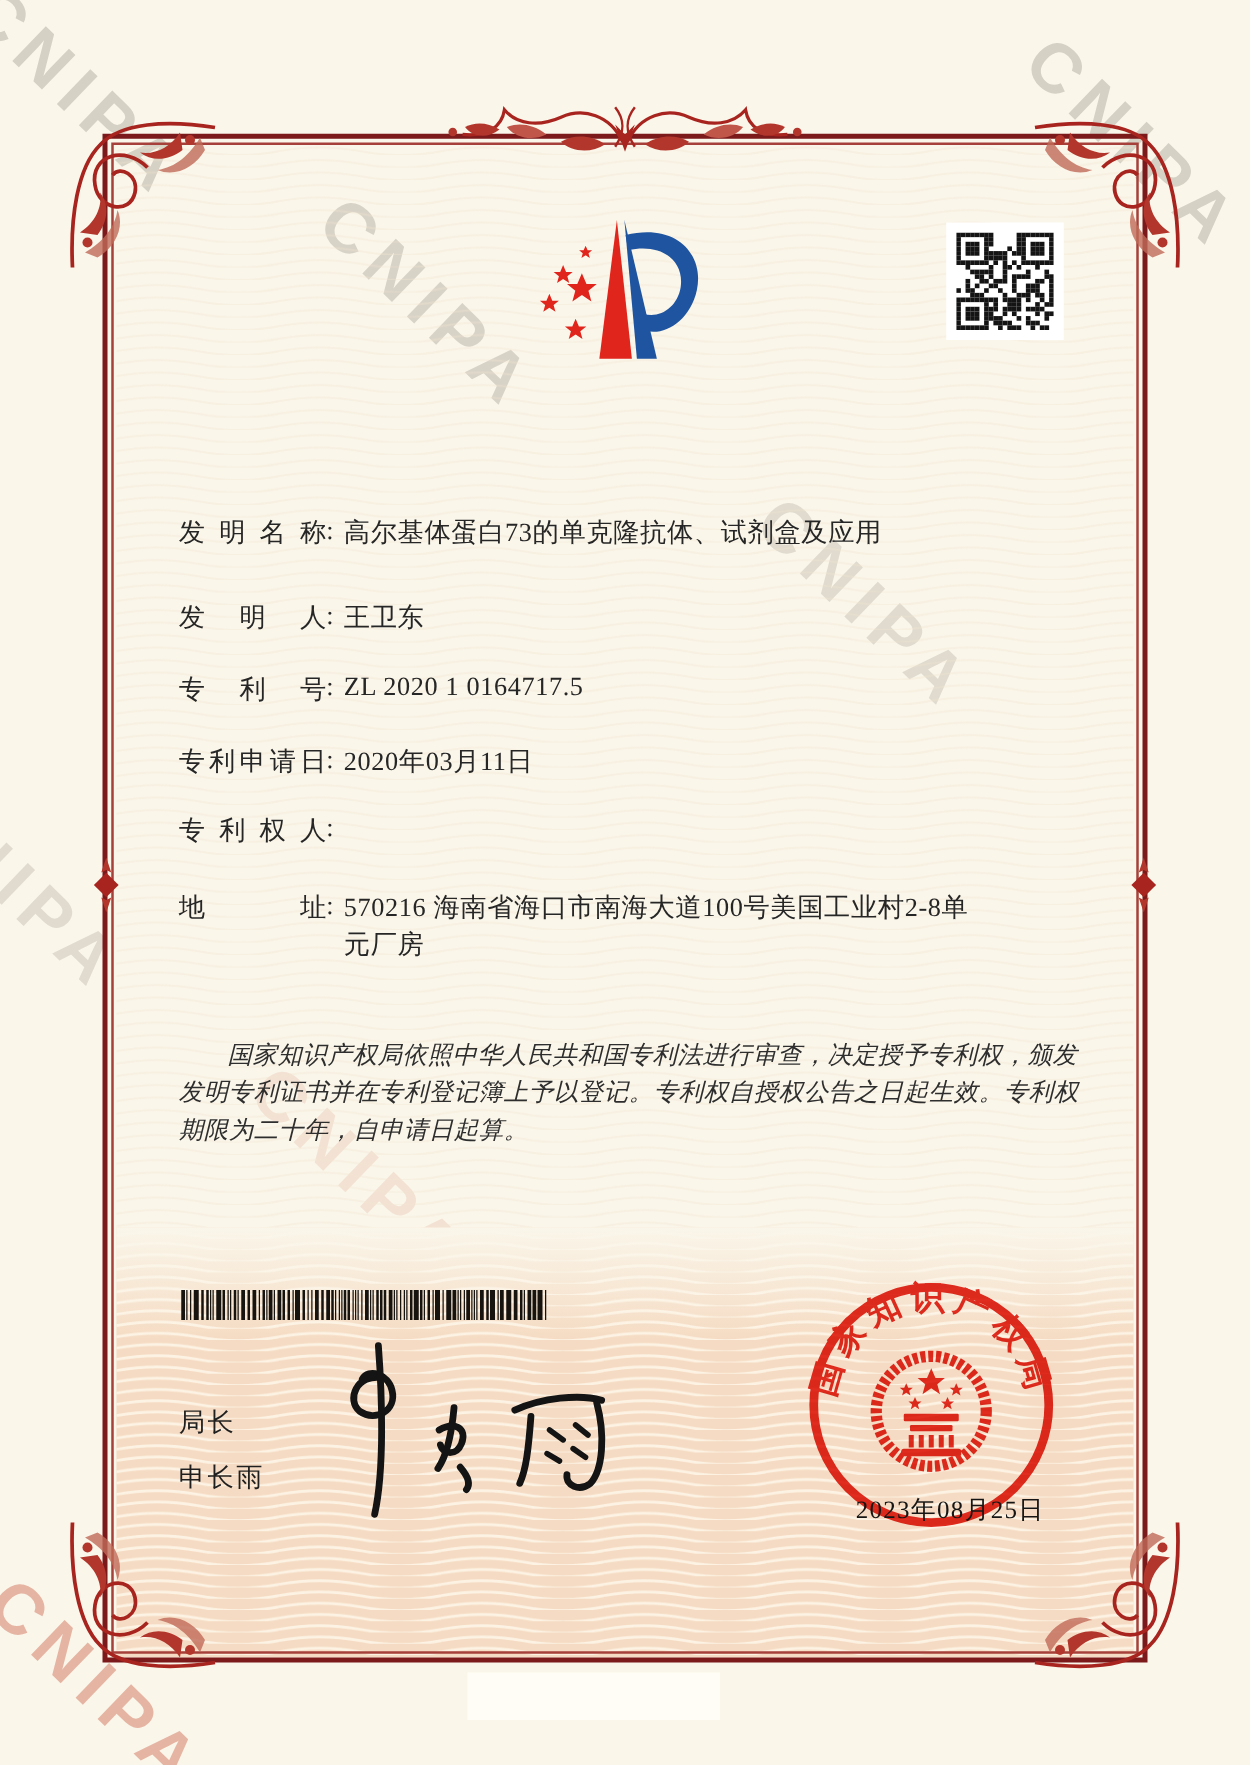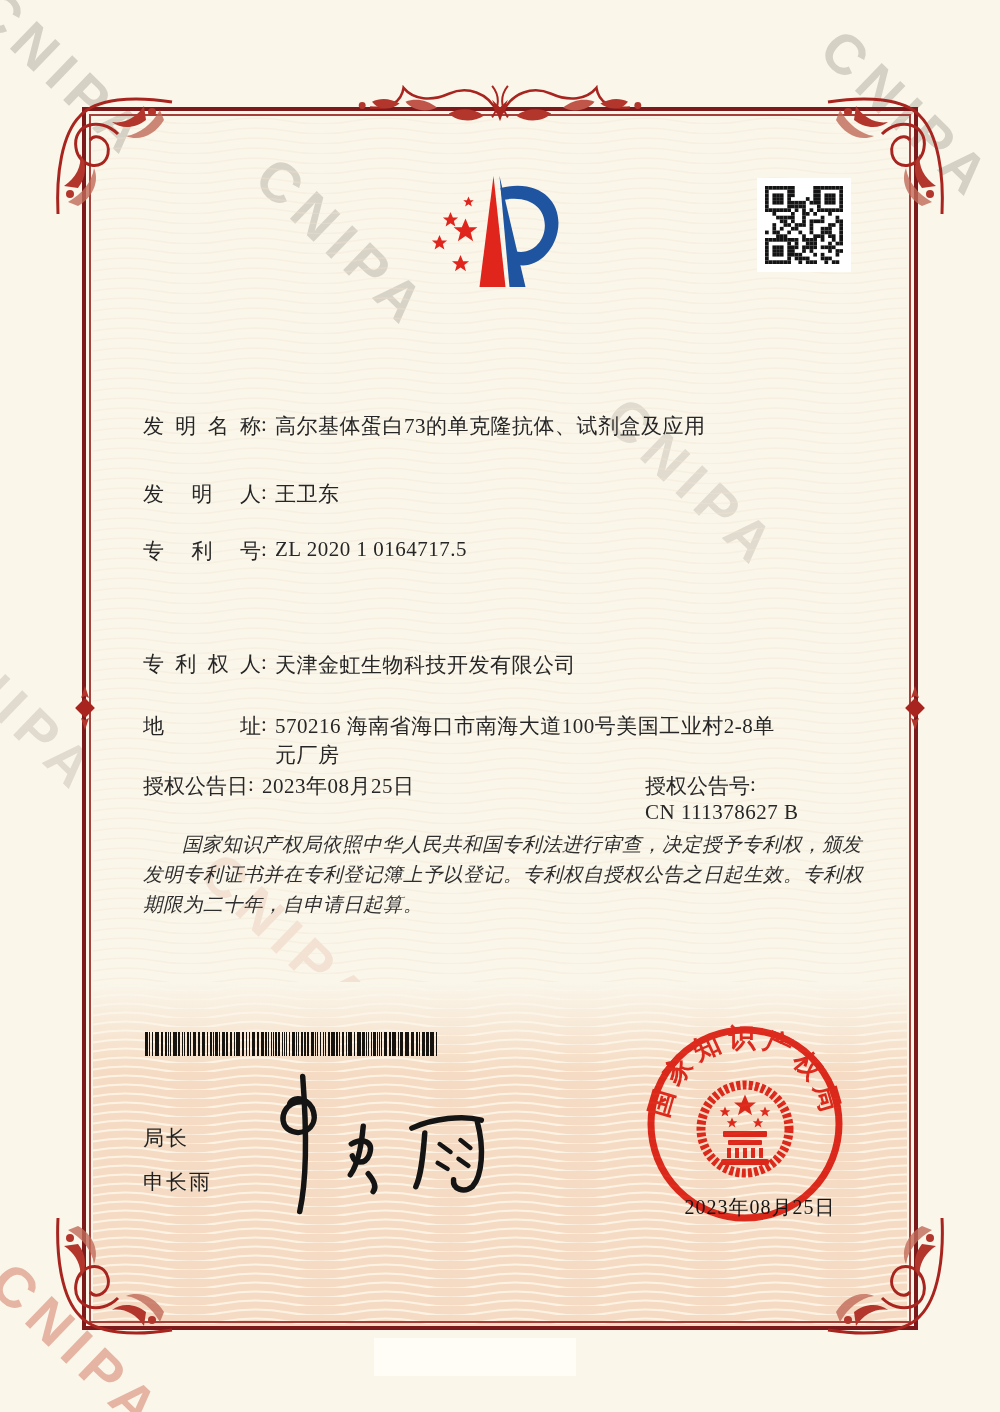--- a/index.html
+++ b/index.html
@@ -416,31 +416,29 @@
 
   <div class="field" style="top:412px">
     <span class="flabel">发明名称</span><span class="fcolon">:</span><span class="fval">高尔基体蛋白73的单克隆抗体、试剂盒及应用</span>
   </div>
   <div class="field" style="top:480px">
     <span class="flabel">发明人</span><span class="fcolon">:</span><span class="fval">王卫东</span>
   </div>
   <div class="field" style="top:537px">
     <span class="flabel">专利号</span><span class="fcolon">:</span><span class="fval">ZL 2020 1 0164717.5</span>
   </div>
+  <div class="field" style="top:595px">
+    <span class="flabel">专利申请日</span><span class="fcolon">:</span><span class="fval">2020年03月11日</span>
+  </div>
   <div class="field" style="top:650px">
     <span class="flabel">专利权人</span><span class="fcolon">:</span><span class="fval">
-      <span class="vline" style="display:block">天津金虹生物科技开发有限公司</span>
     </span>
   </div>
   <div class="field" style="top:712px">
     <span class="flabel">地址</span><span class="fcolon">:</span><span class="fval fval2">570216 海南省海口市南海大道100号美国工业村2-8单元厂房</span>
-  </div>
-  <div class="field" style="top:772px;width:740px">
-    <span><span class="flabel" style="width:105px">授权公告日</span><span class="fcolon">:</span><span class="fval">2023年08月25日</span></span>
-    <span class="grant2"><span class="flabel">授权公告号</span><span class="fcolon">:</span><span class="fval">CN 111378627 B</span></span>
   </div>
 
   <div class="para p1">国家知识产权局依照中华人民共和国专利法进行审查，决定授予专利权，颁发发明专利证书并在专利登记簿上予以登记。专利权自授权公告之日起生效。专利权期限为二十年，自申请日起算。</div>
 
   <div class="barcode" id="barcode">
       <div style="left:0px;width:3px"></div>
       <div style="left:4px;width:1px"></div>
       <div style="left:7px;width:1px"></div>
       <div style="left:10px;width:4px"></div>
       <div style="left:16px;width:2px"></div>

